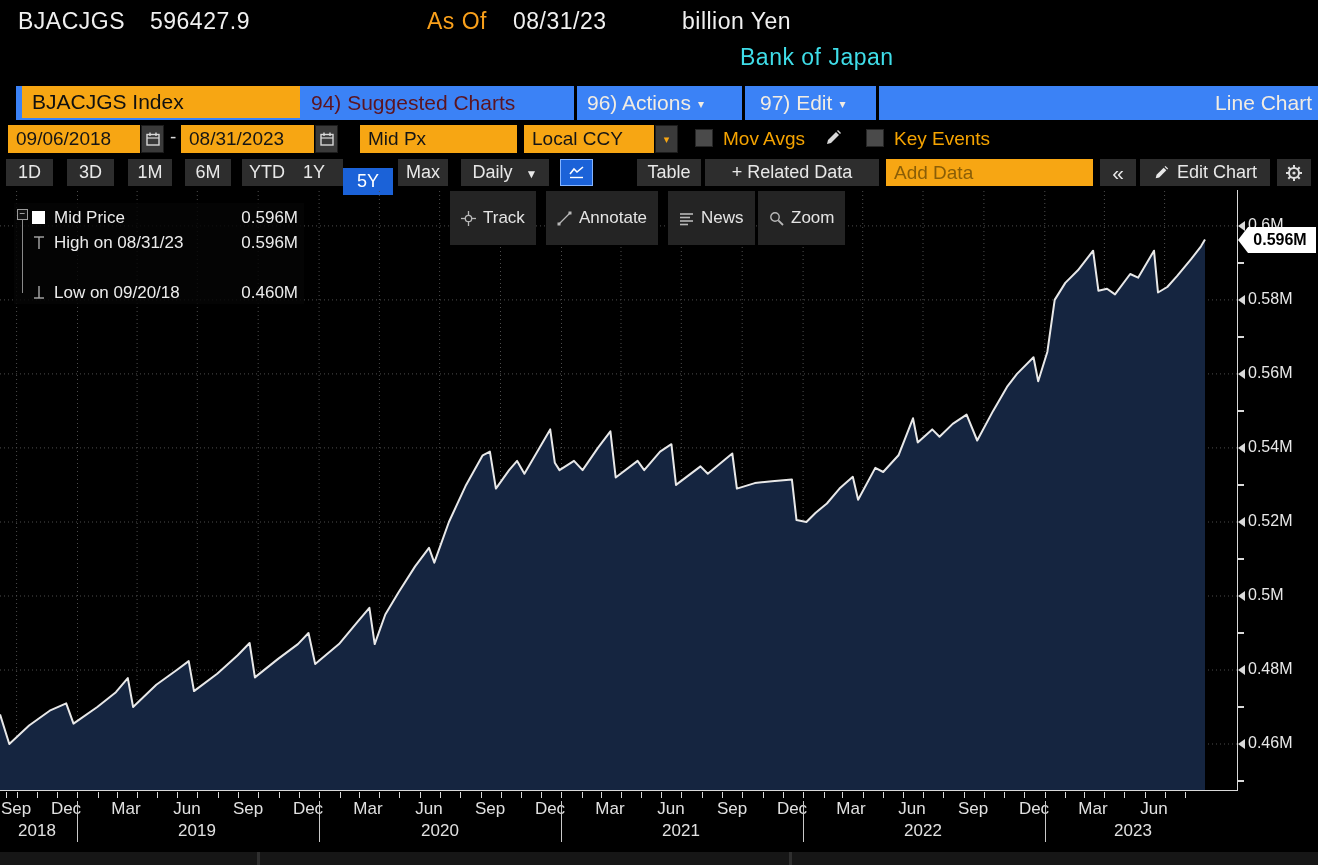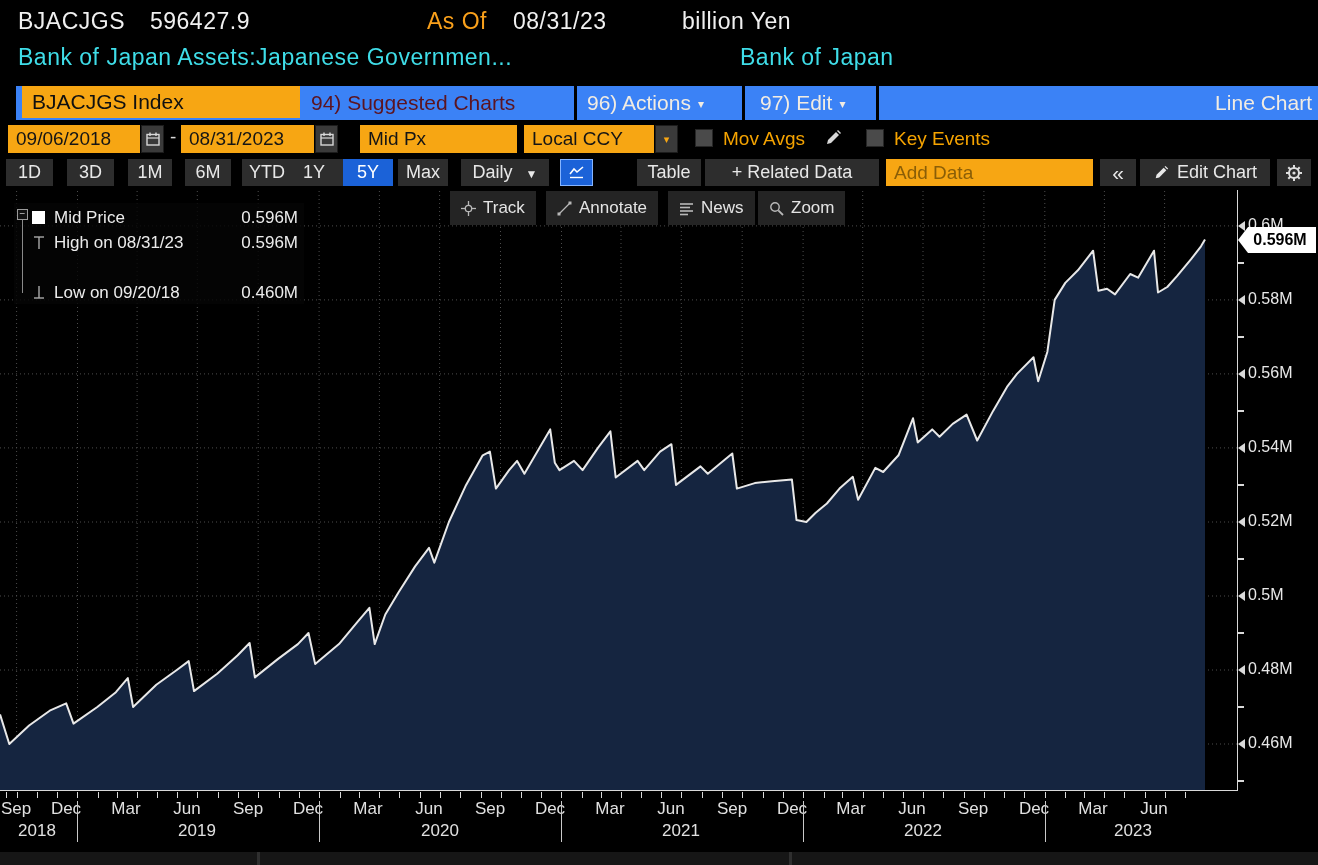--- a/index.html
+++ b/index.html
@@ -21,29 +21,29 @@
   .ofield{position:absolute;top:125px;height:28px;background:#f7a613;color:#151515;font-size:19px;
     line-height:28px;padding-left:8px;box-sizing:border-box;white-space:nowrap;}
   .sq-btn{position:absolute;top:125px;width:23px;height:28px;background:#3a3a3a;border:1px solid #1c1c1c;
     box-sizing:border-box;display:flex;align-items:center;justify-content:center;}
   .chkbox{position:absolute;top:129px;width:18px;height:18px;background:#4a4a4a;border:1px solid #262626;box-sizing:border-box;}
   .chk-label{position:absolute;top:126px;font-size:19px;line-height:26px;color:#f5a300;white-space:nowrap;}
   .dash{position:absolute;top:126px;font-size:19px;color:#d9d9d9;}
   
   .pbtn{position:absolute;top:159px;height:27px;background:#2d2d2d;color:#e8e8e8;font-size:18px;
     text-align:center;line-height:27px;}
-  .pbtn.sel{background:#1b62d8;color:#fff;}
+  .pbtn.sel{background:#1b62d8;color:#fff;margin-top:9px;}
   .icon-btn{position:absolute;top:159px;height:27px;background:#2d2d2d;display:flex;align-items:center;justify-content:center;}
   #chart-type-btn{background:#1b62d8;border:1px solid #85b4ff;box-sizing:border-box;}
   #add-data-input{position:absolute;top:159px;left:886px;width:207px;height:27px;background:#f7a613;border:none;
     font-size:19px;padding:0 8px;box-sizing:border-box;color:#6b4a05;font-family:"Liberation Sans","DejaVu Sans",sans-serif;}
   #add-data-input::placeholder{color:#8a5e07;opacity:1;}
   
   .tool-btn{position:absolute;top:191px;height:26px;background:#242424;color:#e4e4e4;font-size:17px;
-    display:flex;align-items:center;gap:7px;padding:4px 11px;z-index:5;}
+    display:flex;align-items:center;gap:7px;padding:14px 11px;z-index:5;}
   
   #legend{left:14px;top:203px;width:290px;height:101px;background:rgba(5,5,5,.82);z-index:5;}
   .lg-row{position:absolute;left:0;width:100%;height:25px;display:flex;align-items:center;}
   .lg-gutter{width:18px;flex:0 0 18px;}
   .lg-icon{width:22px;flex:0 0 22px;display:flex;align-items:center;}
   .lg-label{font-size:17px;color:#ececec;white-space:nowrap;flex:1;}
   .lg-val{font-size:17px;color:#ececec;text-align:right;padding-right:6px;}
   #lg-tree-line{position:absolute;left:8px;top:17px;width:1px;height:73px;background:#8a8a8a;}
   #lg-collapse{position:absolute;left:3px;top:6px;width:11px;height:11px;border:1px solid #9a9a9a;
     box-sizing:border-box;color:#cfcfcf;font-size:10px;line-height:8px;text-align:center;background:#111;}
@@ -69,21 +69,20 @@
 </head>
 <body>
 
 <div id="screen">
 
   <span class="abs hdr1" style="left:18px">BJACJGS</span>
   <span class="abs hdr1" style="left:150px">596427.9</span>
   <span class="abs hdr1 orange-txt" style="left:427px">As Of</span>
   <span class="abs hdr1" style="left:513px">08/31/23</span>
   <span class="abs hdr1" style="left:682px">billion Yen</span>
-  <span class="abs hdr2" style="left:18px">Bank of Japan Assets:Japanese Governmen...</span>
   <span class="abs hdr2" style="left:740px">Bank of Japan</span>
 
   <div class="abs" id="fnbar">
     <div class="sec-box">BJACJGS Index</div>
     <div class="fn-item fn-muted" style="left:295px">94) Suggested Charts</div>
     <div class="fn-sep" style="left:558px"></div>
     <div class="fn-item" style="left:571px">
       <span>96) Actions</span><span class="dd-arrow">▾</span>
     </div>
     <div class="fn-sep" style="left:726px"></div>

